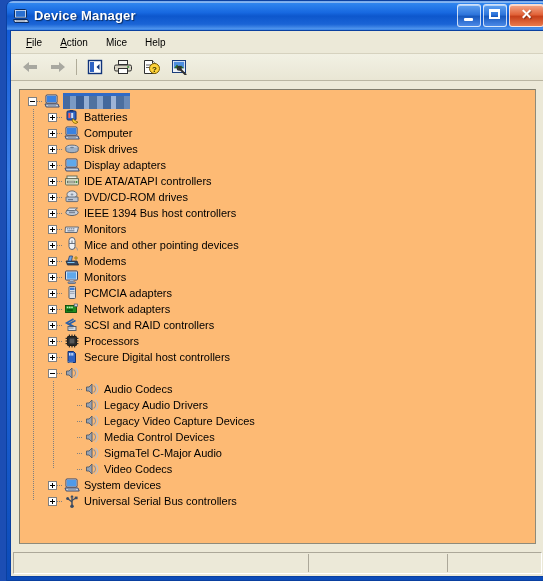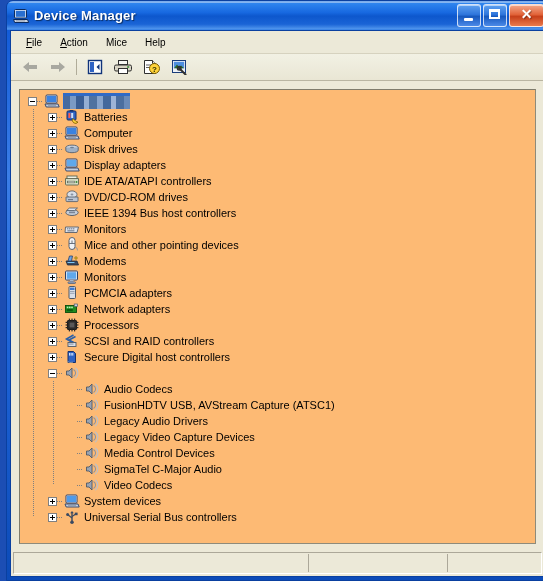--- a/index.html
+++ b/index.html
@@ -466,20 +466,34 @@
               </svg></span>
             <span class="lbl">Network adapters</span>
           </div>
           <div class="row">
             <div class="ind" style="width: 20px;">
               <span class="vline" style="left: 5px;"></span>
             </div>
             <span class="box plus"></span>
             <span class="hline" style="width: 6px;"></span>
             <span class="ico"><svg width="16" height="16" viewBox="0 0 16 16">
+      <path d="M9.5 2 L2.5 6 L9.5 10" fill="none" stroke="#2a5fa8" stroke-width="1.6"></path>
+      <path d="M11.5 3.5 L5 7 L11.5 10.5" fill="none" stroke="#2a5fa8" stroke-width="1.6"></path>
+      <rect x="4" y="9.5" width="8" height="4" fill="#d9dee6" stroke="#4e5866" stroke-width=".9"></rect>
+      <rect x="5" y="10.6" width="4.5" height=".9" fill="#7b8596"></rect>
+              </svg></span>
+            <span class="lbl">SCSI and RAID controllers</span>
+          </div>
+          <div class="row">
+            <div class="ind" style="width: 20px;">
+              <span class="vline" style="left: 5px;"></span>
+            </div>
+            <span class="box plus"></span>
+            <span class="hline" style="width: 6px;"></span>
+            <span class="ico"><svg width="16" height="16" viewBox="0 0 16 16">
       <rect x="3.5" y="3.5" width="9" height="9" rx=".6" fill="#2a2a2a" stroke="#101010" stroke-width=".9"></rect>
       <rect x="5.6" y="5.6" width="4.8" height="4.8" fill="#585858"></rect>
       <g fill="#2a2a2a">
         <rect x="4.8" y="1.6" width="1.2" height="2"></rect>
                   <rect x="7.4" y="1.6" width="1.2" height="2"></rect>
                   <rect x="10" y="1.6" width="1.2" height="2"></rect>
         <rect x="4.8" y="12.4" width="1.2" height="2"></rect>
                   <rect x="7.4" y="12.4" width="1.2" height="2"></rect>
                   <rect x="10" y="12.4" width="1.2" height="2"></rect>
         <rect x="1.6" y="4.8" width="2" height="1.2"></rect>
@@ -492,34 +506,20 @@
               </svg></span>
             <span class="lbl">Processors</span>
           </div>
           <div class="row">
             <div class="ind" style="width: 20px;">
               <span class="vline" style="left: 5px;"></span>
             </div>
             <span class="box plus"></span>
             <span class="hline" style="width: 6px;"></span>
             <span class="ico"><svg width="16" height="16" viewBox="0 0 16 16">
-      <path d="M9.5 2 L2.5 6 L9.5 10" fill="none" stroke="#2a5fa8" stroke-width="1.6"></path>
-      <path d="M11.5 3.5 L5 7 L11.5 10.5" fill="none" stroke="#2a5fa8" stroke-width="1.6"></path>
-      <rect x="4" y="9.5" width="8" height="4" fill="#d9dee6" stroke="#4e5866" stroke-width=".9"></rect>
-      <rect x="5" y="10.6" width="4.5" height=".9" fill="#7b8596"></rect>
-              </svg></span>
-            <span class="lbl">SCSI and RAID controllers</span>
-          </div>
-          <div class="row">
-            <div class="ind" style="width: 20px;">
-              <span class="vline" style="left: 5px;"></span>
-            </div>
-            <span class="box plus"></span>
-            <span class="hline" style="width: 6px;"></span>
-            <span class="ico"><svg width="16" height="16" viewBox="0 0 16 16">
       <path d="M4 2.5 h5.5 l2 2 v9 h-7.5 z" fill="#2f63c4" stroke="#17306b" stroke-width="1"></path>
       <rect x="5" y="4" width="1.1" height="2.6" fill="#cfe0f8"></rect>
       <rect x="6.6" y="4" width="1.1" height="2.6" fill="#cfe0f8"></rect>
       <rect x="8.2" y="4" width="1.1" height="2.6" fill="#cfe0f8"></rect>
       <path d="M3 12 q2.5 2.5 6 1.2" fill="none" stroke="#8a93a2" stroke-width="1"></path>
               </svg></span>
             <span class="lbl">Secure Digital host controllers</span>
           </div>
           <div class="row">
             <div class="ind" style="width: 20px;">
@@ -539,34 +539,20 @@
               <span class="vline" style="left: 25px;"></span>
             </div>
             <span style="flex: 0 0 9px; width: 9px; height: 16px;"></span>
             <span class="hline" style="width: 6px;"></span>
             <span class="ico"><svg width="16" height="16" viewBox="0 0 16 16">
       <path d="M2.5 6 h2.5 l3 -3 v10 l-3 -3 h-2.5 z" fill="#9aa4b2" stroke="#4e5866" stroke-width=".9"></path>
       <path d="M9.5 4.5 a4 4 0 0 1 0 7" fill="none" stroke="#8a93a2" stroke-width="1.1"></path>
       <path d="M11.3 2.8 a6.5 6.5 0 0 1 0 10.4" fill="none" stroke="#b9c1cd" stroke-width="1.1"></path>
               </svg></span>
             <span class="lbl">Audio Codecs</span>
-          </div>
-          <div class="row">
-            <div class="ind" style="width: 40px;">
-              <span class="vline" style="left: 5px;"></span>
-              <span class="vline" style="left: 25px;"></span>
-            </div>
-            <span style="flex: 0 0 9px; width: 9px; height: 16px;"></span>
-            <span class="hline" style="width: 6px;"></span>
-            <span class="ico"><svg width="16" height="16" viewBox="0 0 16 16">
-      <path d="M2.5 6 h2.5 l3 -3 v10 l-3 -3 h-2.5 z" fill="#9aa4b2" stroke="#4e5866" stroke-width=".9"></path>
-      <path d="M9.5 4.5 a4 4 0 0 1 0 7" fill="none" stroke="#8a93a2" stroke-width="1.1"></path>
-      <path d="M11.3 2.8 a6.5 6.5 0 0 1 0 10.4" fill="none" stroke="#b9c1cd" stroke-width="1.1"></path>
-              </svg></span>
-            <span class="lbl">FusionHDTV USB, AVStream Capture (ATSC1)</span>
           </div>
           <div class="row">
             <div class="ind" style="width: 40px;">
               <span class="vline" style="left: 5px;"></span>
               <span class="vline" style="left: 25px;"></span>
             </div>
             <span style="flex: 0 0 9px; width: 9px; height: 16px;"></span>
             <span class="hline" style="width: 6px;"></span>
             <span class="ico"><svg width="16" height="16" viewBox="0 0 16 16">
       <path d="M2.5 6 h2.5 l3 -3 v10 l-3 -3 h-2.5 z" fill="#9aa4b2" stroke="#4e5866" stroke-width=".9"></path>

